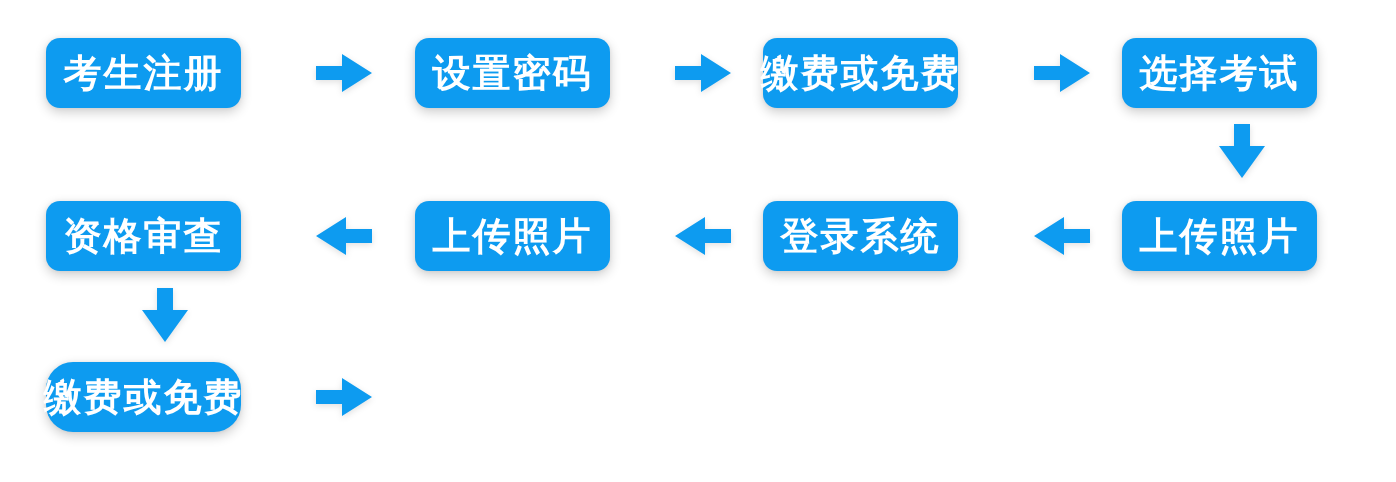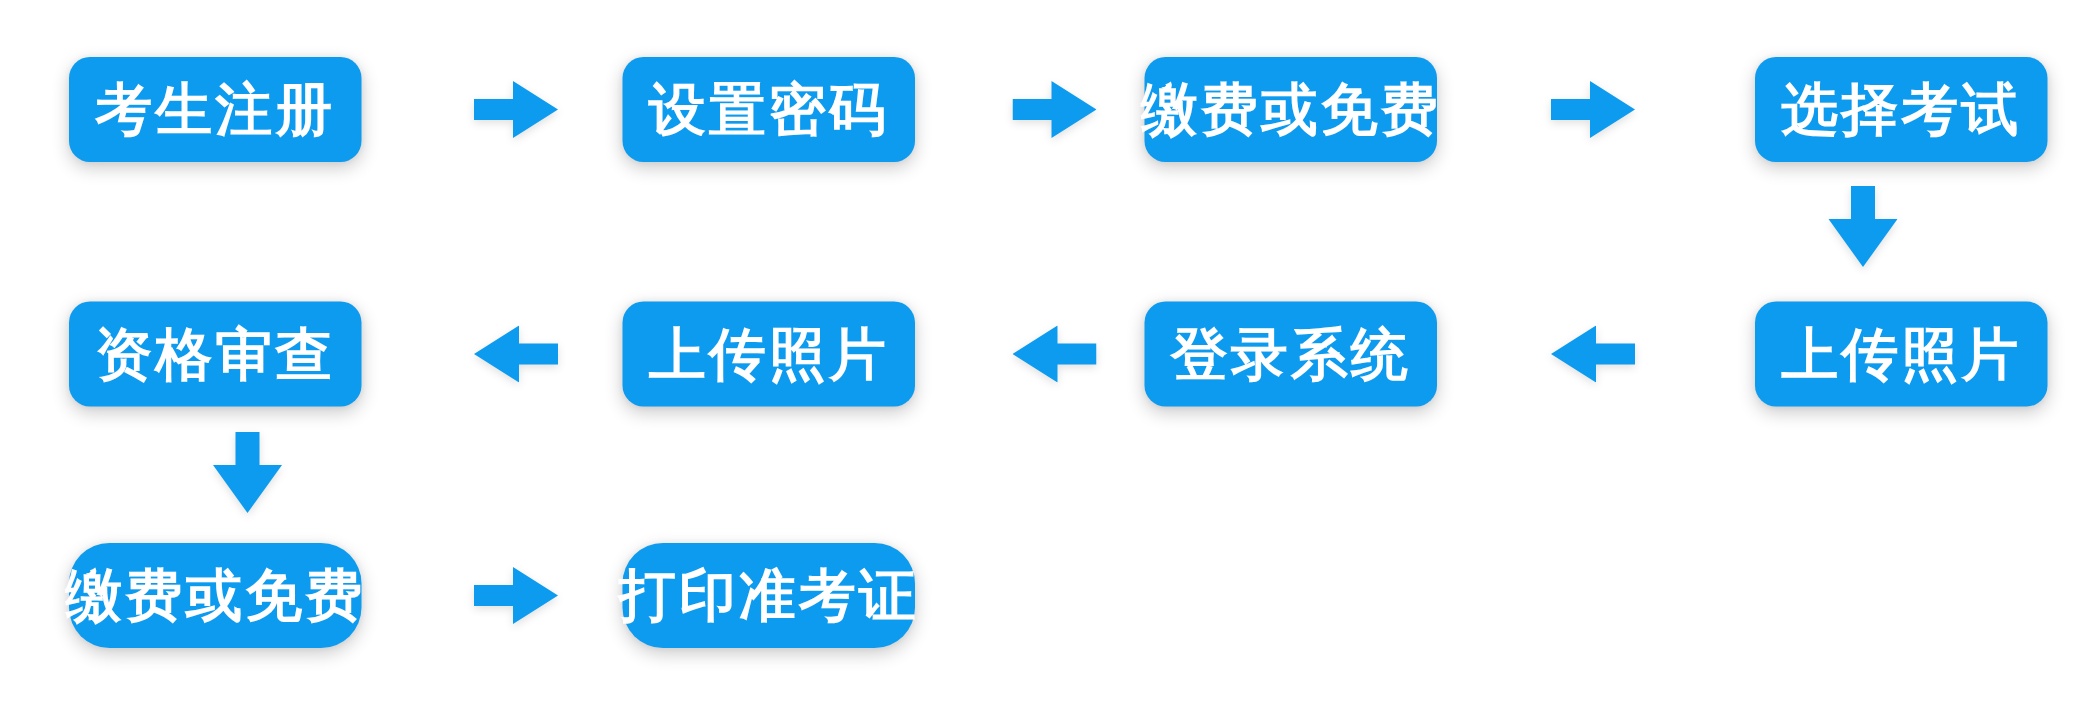--- a/index.html
+++ b/index.html
@@ -32,21 +32,21 @@
     display: flex;
     align-items: center;
     justify-content: center;
     box-shadow: 0 4px 12px rgba(0,0,0,0.20), 0 0 4px rgba(0,0,0,0.06);
     white-space: nowrap;
   }
   
   .c0 { left: 46px; }
   .c1 { left: 415px; }
   .c2 { left: 763px; }
-  .c3 { left: 1170px; }
+  .c3 { left: 1122px; }
   
   .r0 { top: 38px; }
   .r1 { top: 201px; }
   .r2 { top: 362px; border-radius: 27px; }
 
   .arrow {
     position: absolute;
     color: var(--accent);
   }
   .arrow svg { display: block; filter: drop-shadow(0 2px 3px rgba(0,0,0,0.12)); }
@@ -121,15 +121,14 @@
         <polygon fill="currentColor" points="15,0 31,0 31,22 46,22 23,54 0,22 15,22"></polygon>
       </svg>
   </div>
 
   <div class="node r2 c0">缴费或免费</div>
   <div class="arrow arrow-h gap0 ay2">
     <svg width="56" height="38" viewBox="0 0 56 38">
         <polygon fill="currentColor" points="0,12 26,12 26,0 56,19 26,38 26,26 0,26"></polygon>
       </svg>
   </div>
-  <div class="node r2 c1">打印准考证</div>
 
 </div>
 
 </body></html>

